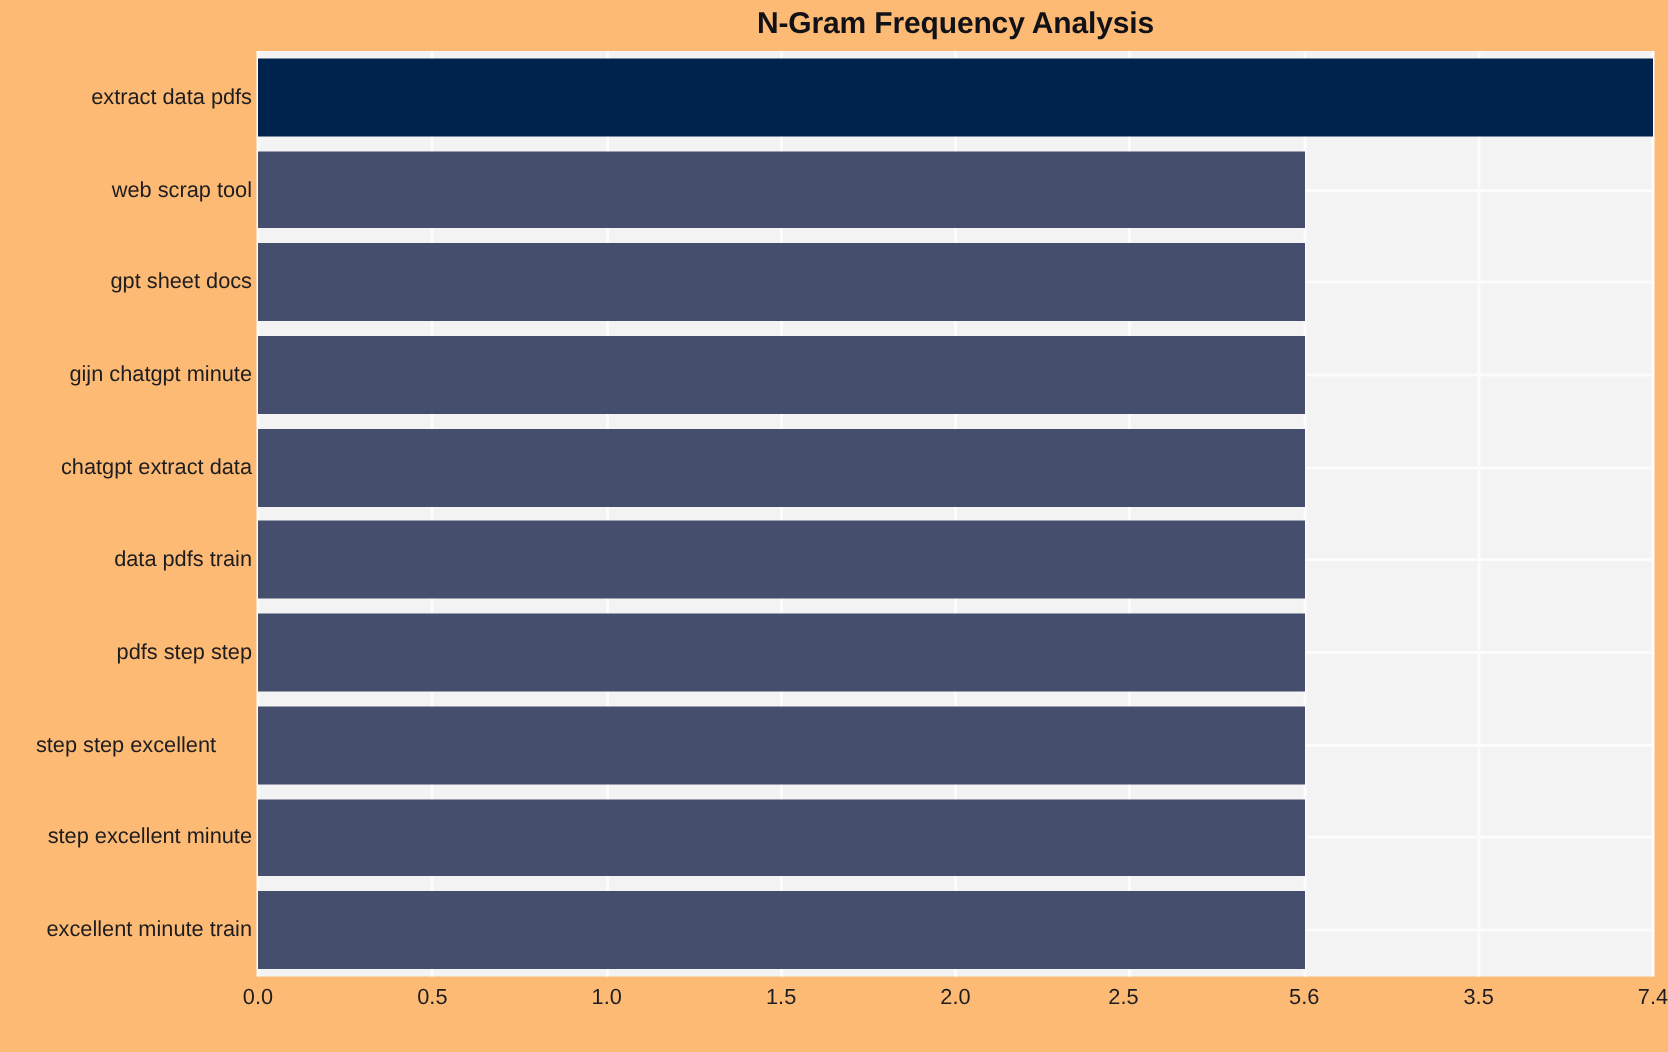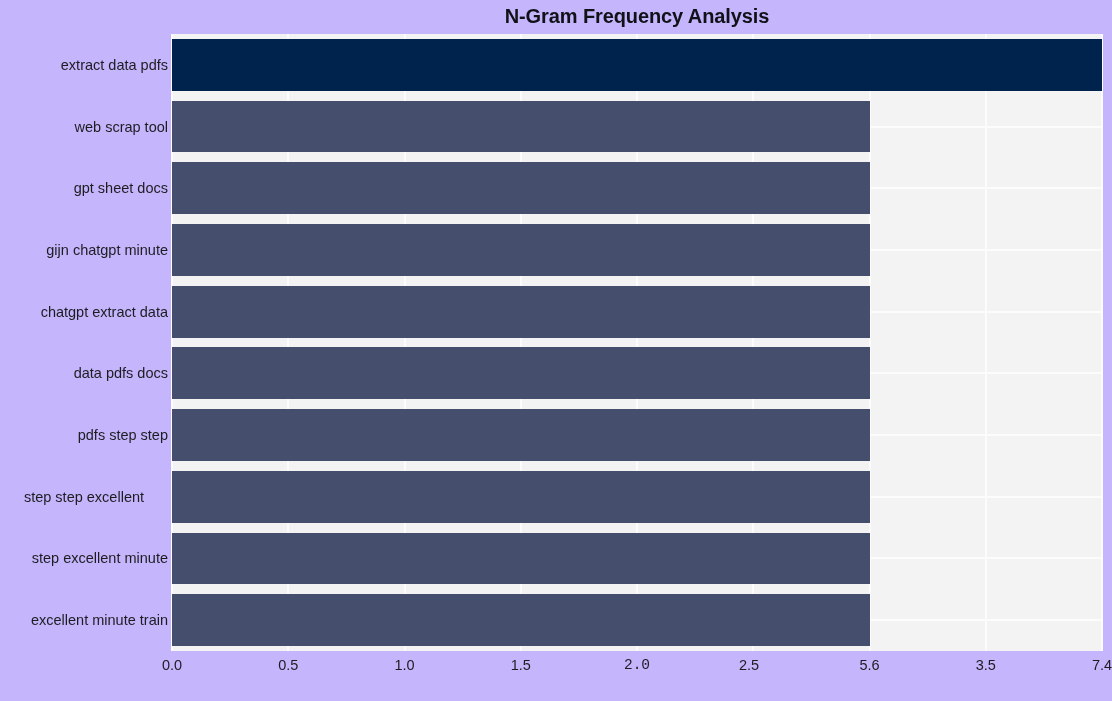--- a/index.html
+++ b/index.html
@@ -10,21 +10,21 @@
   body {
     width: 1112px;
     height: 701px;
     font-family: "Liberation Sans", sans-serif;
     overflow: hidden;
   }
   #figure {
     position: relative;
     width: 1112px;
     height: 701px;
-    background: #c4b5fd;
+    background: #fdba74;
   }
   #chart-title {
     position: absolute;
     left: 172px;
     top: 5px;
     width: 930px;
     text-align: center;
     font-size: 20px;
     font-weight: bold;
     color: #111217;
@@ -145,32 +145,32 @@
       <div class="bar" title="step excellent minute: 3" style="top: 498.536px; height: 51.828px; width: 697.5px;"></div>
       <div class="bar" title="excellent minute train: 3" style="top: 560.236px; height: 51.828px; width: 697.5px;"></div>
     </div>
 
   <div id="y-axis">
       <div class="y-tick-label" style="top: 30.85px;">extract data pdfs</div>
       <div class="y-tick-label" style="top: 92.55px;">web scrap tool</div>
       <div class="y-tick-label" style="top: 154.25px;">gpt sheet docs</div>
       <div class="y-tick-label" style="top: 215.95px;">gijn chatgpt minute</div>
       <div class="y-tick-label" style="top: 277.65px;">chatgpt extract data</div>
-      <div class="y-tick-label" style="top: 339.35px;">data pdfs docs</div>
+      <div class="y-tick-label" style="top: 339.35px;">data pdfs train</div>
       <div class="y-tick-label" style="top: 401.05px;">pdfs step step</div>
       <div class="y-tick-label" style="top: 462.75px; text-align: center;">step step excellent</div>
       <div class="y-tick-label" style="top: 524.45px;">step excellent minute</div>
       <div class="y-tick-label" style="top: 586.15px;">excellent minute train</div>
     </div>
 
   <div id="x-axis">
   <div class="x-tick-label" style="left: 172px;">0.0</div>
       <div class="x-tick-label" style="left: 288.25px;">0.5</div>
       <div class="x-tick-label" style="left: 404.5px;">1.0</div>
       <div class="x-tick-label" style="left: 520.75px;">1.5</div>
-      <div class="x-tick-label" style="left: 637px; font-family: Liberation Mono, monospace;">2.0</div>
+      <div class="x-tick-label" style="left: 637px;">2.0</div>
       <div class="x-tick-label" style="left: 749px;">2.5</div>
       <div class="x-tick-label" style="left: 869.5px;">5.6</div>
       <div class="x-tick-label" style="left: 985.75px;">3.5</div>
       <div class="x-tick-label" style="left: 1102px;">7.4</div>
     </div>
 
 </div>
 
 </body></html>

